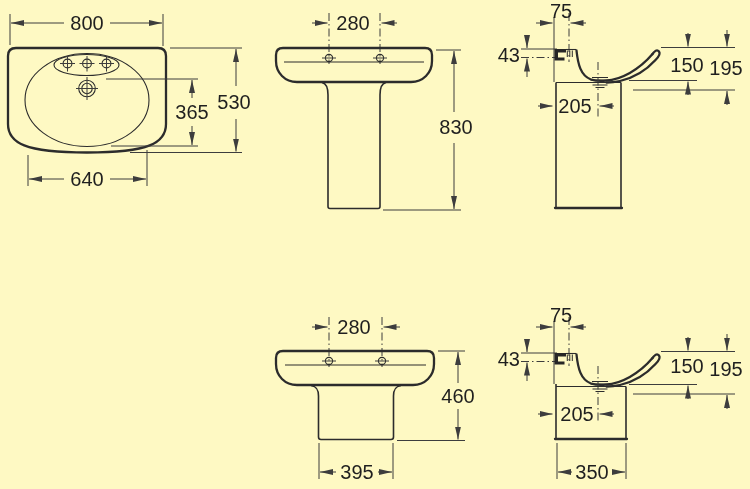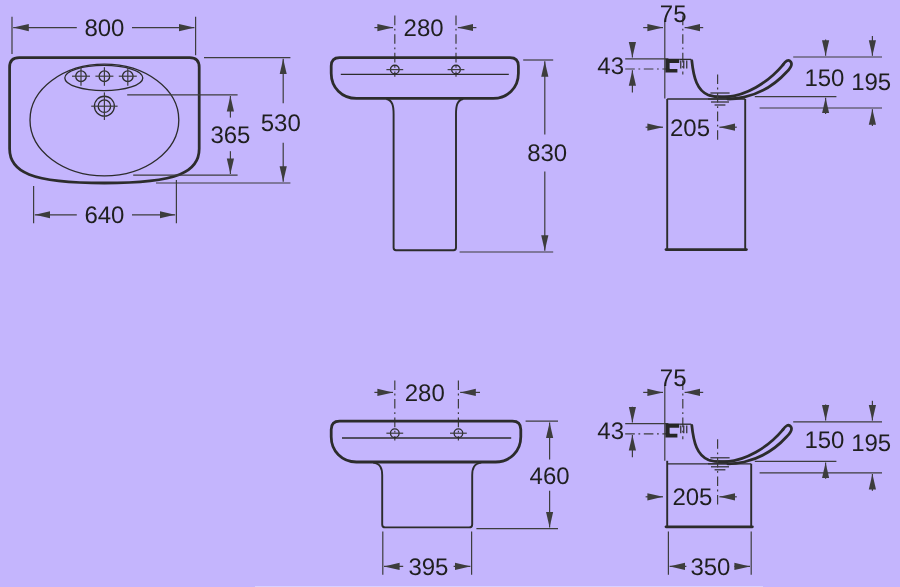--- a/index.html
+++ b/index.html
@@ -1,16 +1,16 @@
 <!DOCTYPE html>
 <html><head>
 <meta charset="utf-8">
 <style>
   html,body{margin:0;padding:0;background:#ffffff;}
-  #stage{position:relative;width:750px;height:489px;background:#c4b5fd;overflow:hidden;}
+  #stage{position:relative;width:750px;height:489px;background:#fef9c3;overflow:hidden;}
   svg{display:block;}
   .o  {fill:none;stroke:#2c2c2c;stroke-width:2.3;stroke-linejoin:round;stroke-linecap:round;}
   .o2 {fill:none;stroke:#2c2c2c;stroke-width:1.6;}
   .t  {fill:none;stroke:#2c2c2c;stroke-width:1.1;}
   .d  {fill:none;stroke:#3d3d3d;stroke-width:1;}
   .dd {fill:none;stroke:#3d3d3d;stroke-width:1;stroke-dasharray:8 3 1.5 3;}
   .hatch{fill:none;stroke:#2c2c2c;stroke-width:1;}
   text{font-family:"Liberation Sans","DejaVu Sans",sans-serif;font-size:20px;fill:#1f1f1f;}
   .mid{text-anchor:middle;}
   .end{text-anchor:end;}

